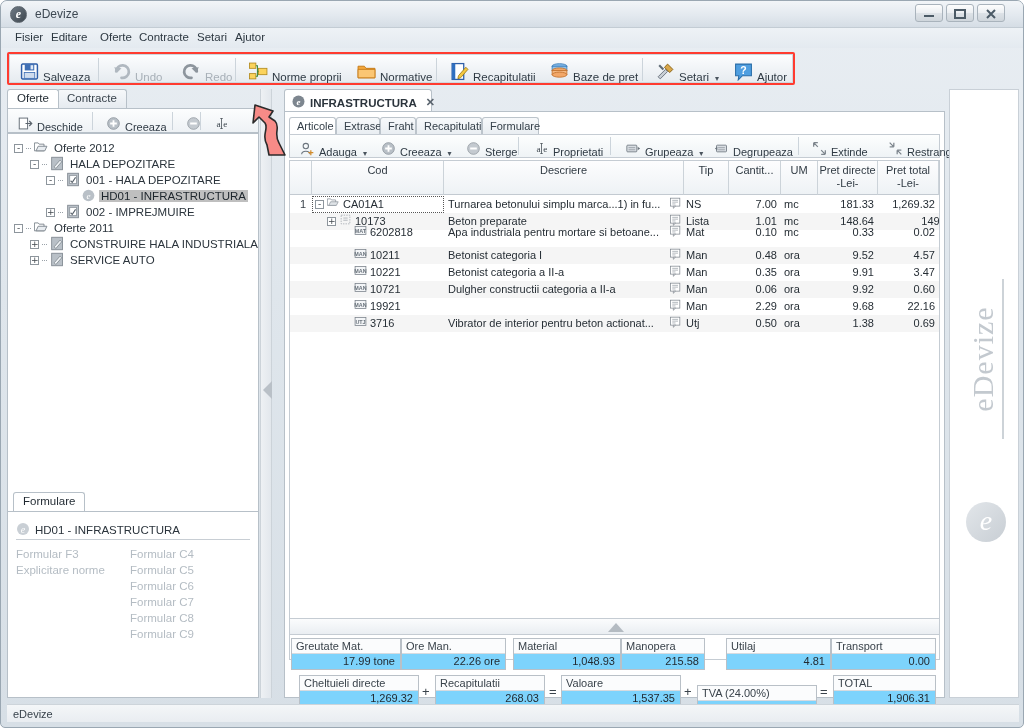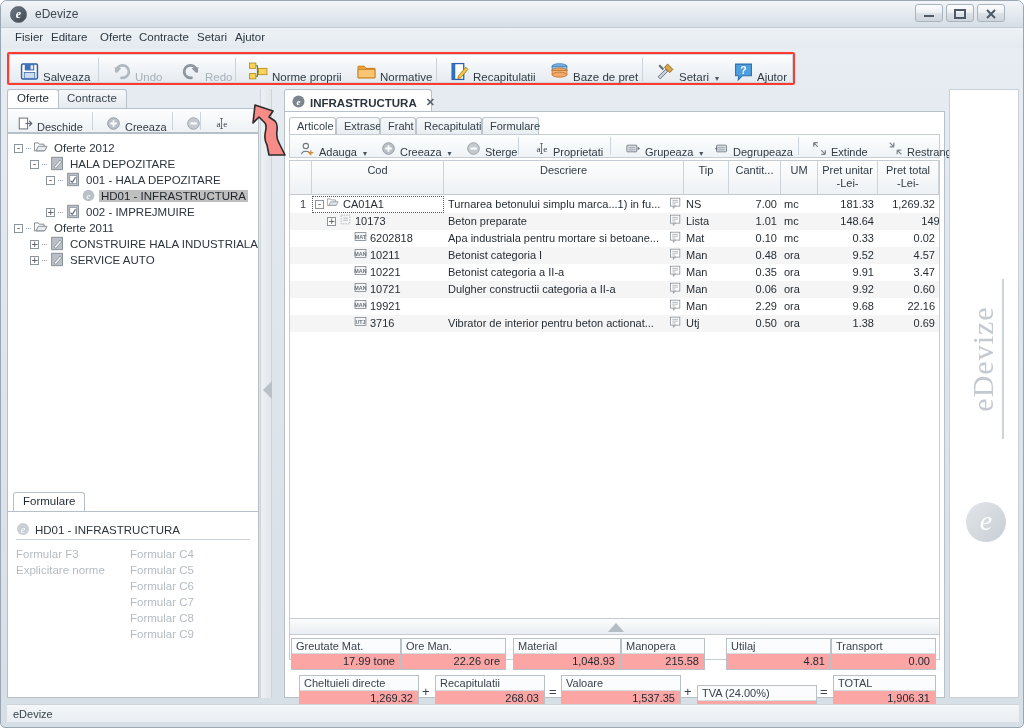--- a/index.html
+++ b/index.html
@@ -220,21 +220,21 @@
   .sbox {
     position: absolute; top: 0; height: 32px;
     border: 1px solid #b9c0c7; background: #fff;
   }
   .sbox .cap {
     height: 15px; font-size: 11px; color: #3a434b; padding: 1px 4px 0 4px;
     border-bottom: 1px solid #d6dbe0; background: #fbfcfd;
   }
   .sbox .val {
     height: 15px; font-size: 11px; color: #222a31; text-align: right;
-    padding: 1px 5px 0 0; background: #fca5a5;
+    padding: 1px 5px 0 0; background: #7dd3fc;
   }
   .sop { position: absolute; top: 9px; font-size: 13px; color: #3a434b; }
   #hscroll {
     position: absolute; left: 4px; top: 565px; width: 651px; height: 17px;
     background: linear-gradient(180deg,#fbfcfd,#eaeef2);
     border: 1px solid #c5ccd3;
   }
   #hscroll-arrow {
     position: absolute; left: 318px; top: 4px; width: 0; height: 0;
     border-left: 8px solid transparent; border-right: 8px solid transparent;
@@ -635,21 +635,21 @@
             <div class="gh" style="left: 394px; width: 45px;">
               <div>Tip</div>
             </div>
             <div class="gh" style="left: 439px; width: 52px;">
               <div>Cantit...</div>
             </div>
             <div class="gh" style="left: 491px; width: 37px;">
               <div>UM</div>
             </div>
             <div class="gh" style="left: 528px; width: 60px;">
-              <div>Pret unitar</div>
+              <div>Pret directe</div>
               <div>-Lei-</div>
             </div>
             <div class="gh" style="left: 588px; width: 61px;">
               <div>Pret total</div>
               <div>-Lei-</div>
             </div>
           </div>
         <div id="gbody">
             <div class="grow" style="top: 35px;">
               <div class="rowno" style="width: 16px;">1</div>
@@ -687,21 +687,21 @@
                   <rect x="2" y="3" width="13" height="11" fill="#ffffff" stroke="#7d858d" stroke-width="1"></rect>
                   <path d="M4.5 6 L12.5 6 M4.5 8.5 L12.5 8.5 M4.5 11 L9 11" stroke="#8b939b" stroke-width="0.9"></path>
                   <path d="M6 14 L6 17 L9 14 Z" fill="#ffffff" stroke="#7d858d" stroke-width="1"></path>
                 </svg></div>
               <div class="gc" style="left: 394px; width: 45px; padding-left: 2px;">Lista</div>
               <div class="gc r" style="left: 439px; width: 48px;">1.01</div>
               <div class="gc" style="left: 491px; width: 37px; padding-left: 3px;">mc</div>
               <div class="gc r" style="left: 528px; width: 56px;">148.64</div>
               <div class="gc r" style="left: 608px; width: 57px;">149.83</div>
             </div>
-            <div class="grow" style="top: 69px;">
+            <div class="grow" style="top: 63px;">
               <div class="gc" style="left: 22px; width: 132px; display: flex; align-items: center; gap: 3px; padding-left: 28px;">
                 <span style="width: 11px; flex: 0 0 auto;"></span>
                 <span class="ico"><svg width="13" height="13" viewBox="0 0 18 18">
                     <rect x="1.5" y="3.5" width="15" height="11" fill="#f3f5f7" stroke="#7d858d" stroke-width="1.1"></rect>
                     <text x="9" y="12" font-size="7.5" fill="#6a737c" text-anchor="middle" font-family="Liberation Sans" font-weight="bold">MAT</text>
                   </svg></span>
                 <span>6202818</span>
               </div>
               <div class="gc" style="left: 154px; width: 224px; padding-left: 4px;">Apa industriala pentru mortare si betoane...</div>
               <div class="gc" style="left: 379px; width: 15px;"><svg width="13" height="13" viewBox="0 0 18 18">

